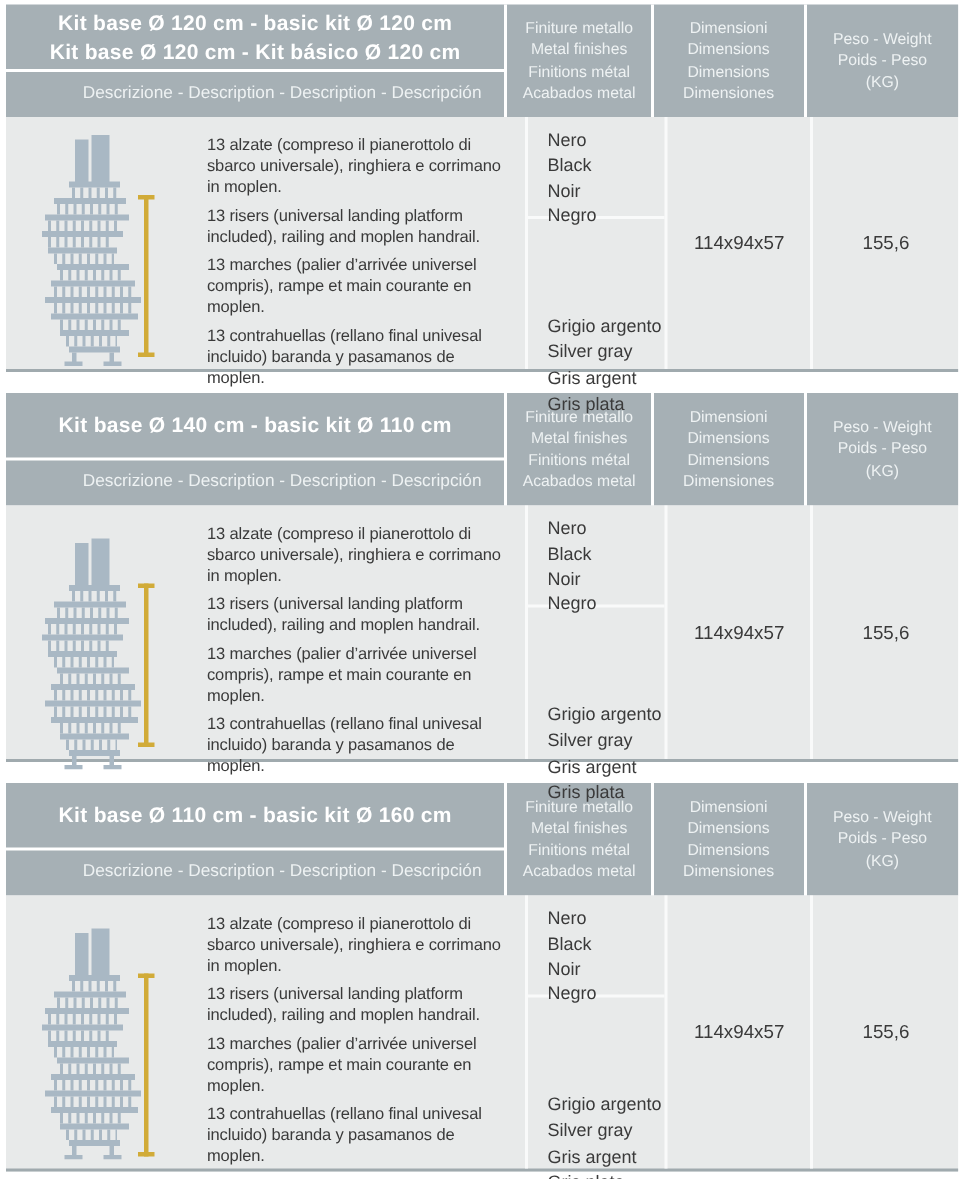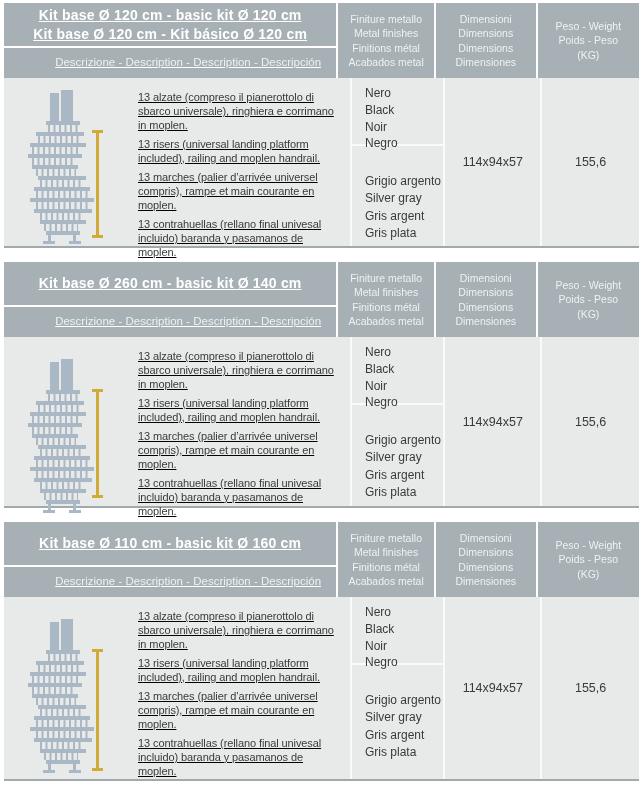--- a/index.html
+++ b/index.html
@@ -14,21 +14,21 @@
     --header_text_soft:#eef2f3;
   }
   *{box-sizing:border-box;margin:0;padding:0;}
   html,body{background:#ffffff;}
   body{font-family:"Liberation Sans","DejaVu Sans",sans-serif;}
   .page{position:relative;width:639px;height:786px;overflow:hidden;background:#fff;padding-top:3px;}
   .sec{margin-left:4px;width:635px;margin-bottom:14px;}
   
   .hdr{display:flex;background:var(--header_bg);height:75px;}
   .hcell{color:var(--header_text);}
-  .c1{width:347px;text-decoration:underline;}
+  .c1{width:347px;}
   .c2{width:102px;border-left:2px solid #fff;}
   .c3{width:106px;border-left:2px solid #fff;text-align:right;}
   .c4{width:108px;border-left:2px solid #fff;}
   .title-cell{display:flex;flex-direction:column;}
   .title{height:45px;display:flex;flex-direction:column;justify-content:center;text-align:center;
          font-size:14px;font-weight:bold;line-height:19px;letter-spacing:.2px;border-bottom:2px solid #fff;}
   .descr-label{height:28px;display:flex;align-items:center;justify-content:center;
                font-size:11.5px;color:var(--header_text_soft);padding-left:36px;}
   .colhead{display:flex;flex-direction:column;align-items:center;justify-content:center;
            text-align:center;font-size:10.5px;line-height:1.34;color:var(--header_text_soft);}
@@ -40,21 +40,21 @@
   .b184{height:184px;}
   .desc-cell{position:relative;}
   .stair{position:absolute;left:24px;top:10px;width:68px;height:156px;}
   .sec2 .stair,.sec3 .stair{top:20px;}
   .measure{position:absolute;left:92px;top:52px;bottom:8px;width:3px;background:var(--gold);}
   .measure::before,.measure::after{content:"";position:absolute;left:-4px;width:11px;height:3px;background:var(--gold);}
   .measure::before{top:0;}
   .measure::after{bottom:0;}
   .dtext{margin-left:134px;padding:13px 6px 0 0;width:212px;}
   .dtext p{font-size:11px;line-height:1.27;color:var(--text_dark);font-weight:500;margin-bottom:5px;letter-spacing:-.1px;}
-  .fin-cell{display:flex;flex-direction:column;font-size:12px;color:var(--text_dark);}
+  .fin-cell{display:flex;flex-direction:column;font-size:12px;color:var(--text_dark);gap:36px;}
   .fin-top{height:68px;border-bottom:2px solid var(--divider_body);padding:7px 0 0 13px;line-height:1.4;}
   .fin-bot{flex:1;padding:27px 0 0 13px;line-height:1.45;}
   .val-cell{display:flex;align-items:center;justify-content:center;font-size:12.5px;color:var(--text_dark);font-weight:500;}
   .st-fill rect{fill:var(--stair);}
   .st-bal line{stroke:var(--stair);stroke-width:7;stroke-dasharray:2 3.5;}
 </style>
 </head>
 <body>
 
 <svg width="0" height="0" style="position:absolute">
@@ -151,21 +151,21 @@
       </div>
       <div class="c3 val-cell">114x94x57</div>
       <div class="c4 val-cell">155,6</div>
     </div>
   </section>
 
   <section class="sec sec2">
     <div class="hdr">
       <div class="hcell c1 title-cell">
         <div class="title">
-          <div>Kit base Ø 260 cm - basic kit Ø 140 cm</div>
+          <div>Kit base Ø 140 cm - basic kit Ø 110 cm</div>
         </div>
         <div class="descr-label">Descrizione - Description - Description - Descripción</div>
       </div>
       <div class="hcell c2 colhead">
         <div>Finiture metallo</div>
         <div>Metal finishes</div>
         <div>Finitions métal</div>
         <div>Acabados metal</div>
       </div>
       <div class="hcell c3 colhead">

